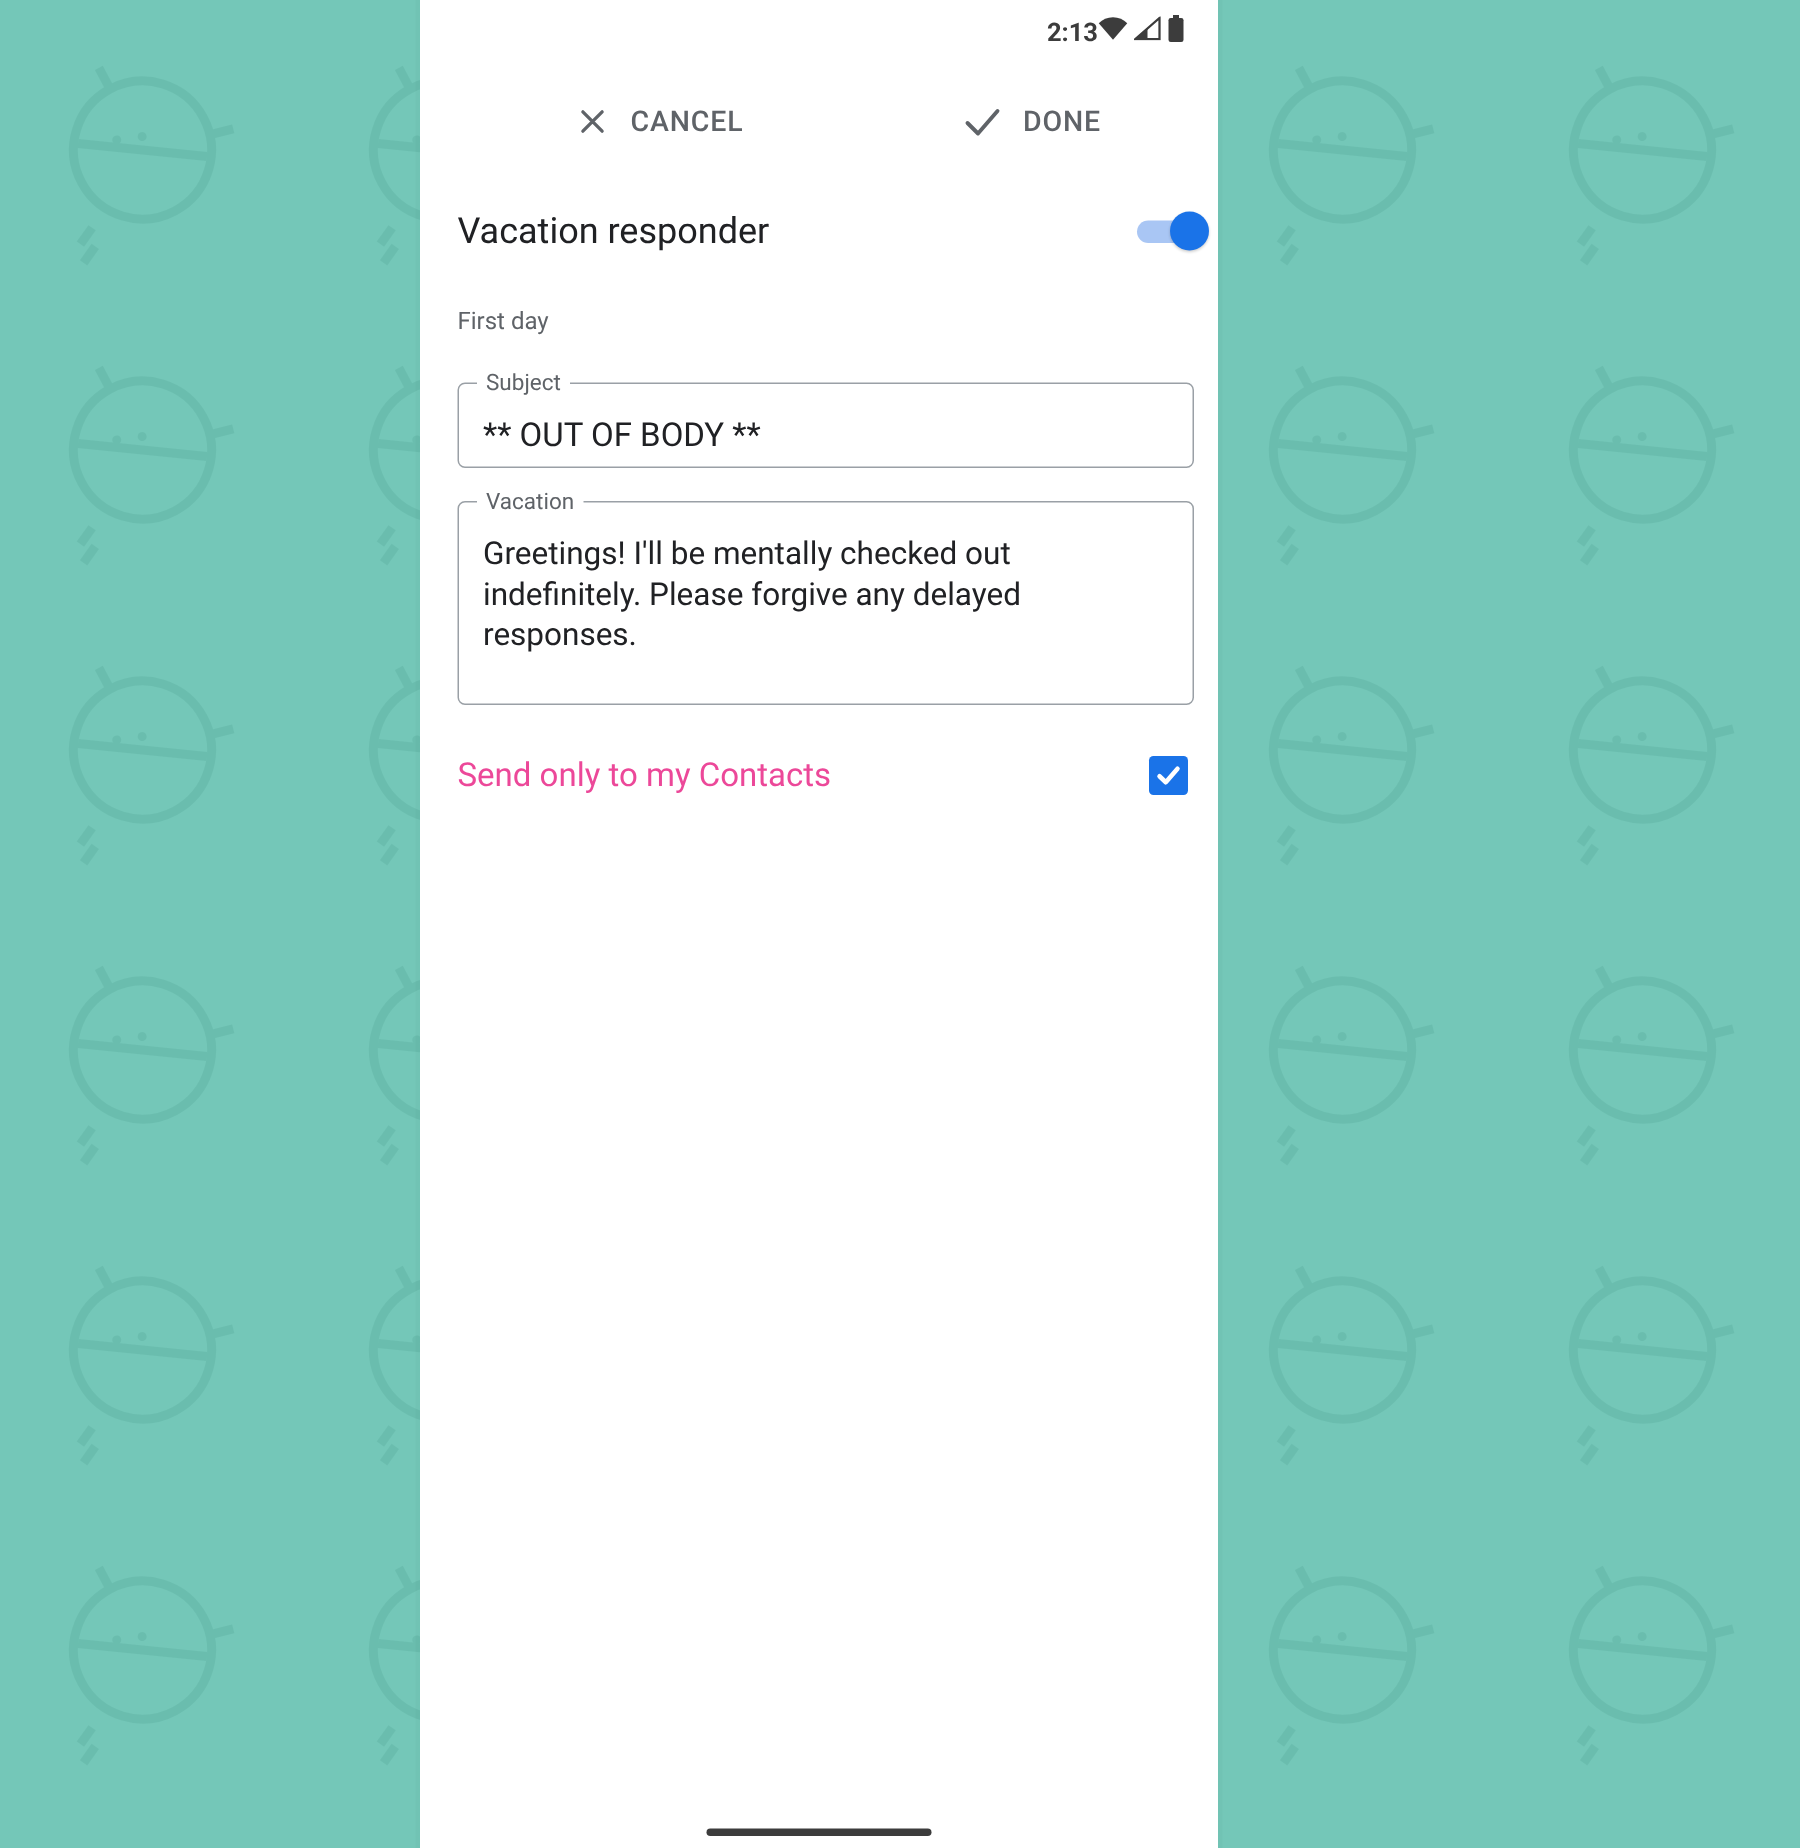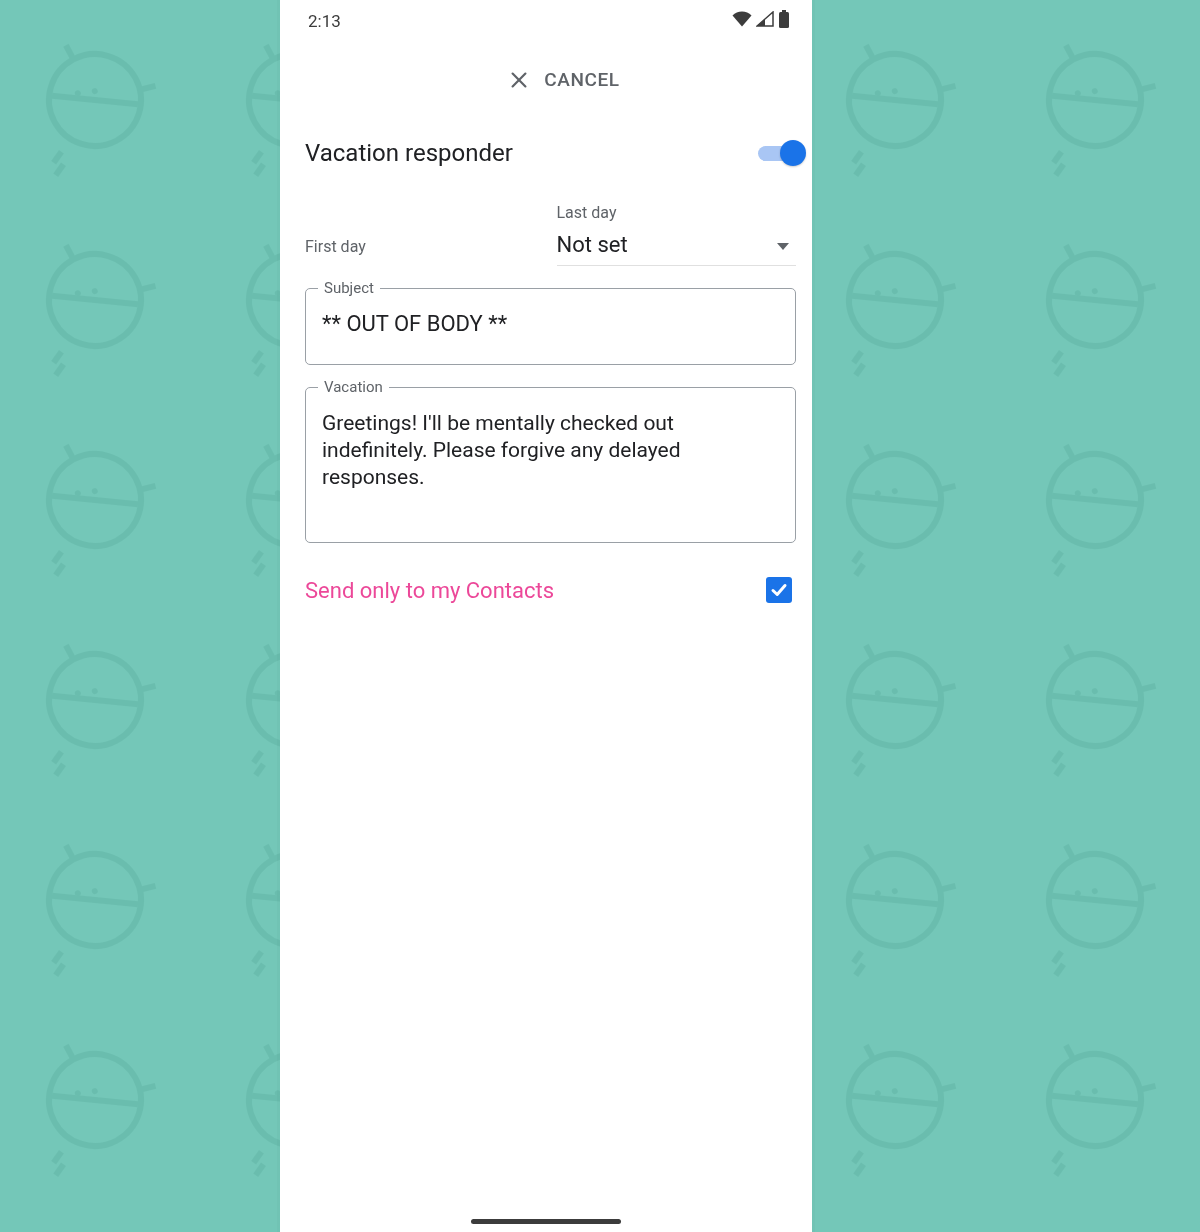--- a/index.html
+++ b/index.html
@@ -24,25 +24,25 @@
     top: 0;
     width: 532px;
     height: 1232px;
     background: #ffffff;
     box-shadow: 0 0 0 3px rgba(0,0,0,0.02);
   }
   
   .status-bar {
     display: flex;
     align-items: center;
-    justify-content: space-between;
+    justify-content: flex-end;
     padding: 10px 22px 6px 28px;
     font-size: 17px;
     color: #3c3c3c;
-    font-weight: 400;
+    font-weight: 700;
   }
   .status-icons { display: flex; align-items: center; gap: 4px; }
   
   .action-bar {
     display: flex;
     padding: 30px 0 28px 0;
     margin-left: 36px;
   }
   .action {
     flex: 1;
@@ -93,21 +93,21 @@
     font-size: 22px; color: #202124; padding: 0 6px 8px 0;
     border-bottom: 1px solid #e0e0e0; cursor: pointer;
   }
   .dropdown-caret { color: #5f6368; }
   
   .outlined {
     position: relative;
     margin: 22px 16px 0 25px;
     border: 1px solid #9aa0a6;
     border-radius: 5px;
-    padding: 22px 16px 28px 16px;
+    padding: 22px 16px 8px 16px;
   }
   .outlined .legend {
     position: absolute; top: -10px; left: 12px;
     background: #fff; padding: 0 6px;
     font-size: 15px; color: #5f6368;
   }
   .subject-input {
     width: 100%; border: none; outline: none;
     font-size: 22px; color: #202124;
     font-family: inherit;
@@ -183,44 +183,41 @@
 
   <div class="action-bar">
     <div class="action">
       <span class="action-icon">
         <svg width="22" height="22" viewBox="0 0 24 24">
             <path stroke="#5f6368" stroke-width="2.4" stroke-linecap="round" d="M5 5 L19 19 M19 5 L5 19"></path>
           </svg>
       </span>
       <span>CANCEL</span>
     </div>
+    <div class="action">
+      <span class="action-icon">
+        <svg width="26" height="22" viewBox="0 0 26 22">
+            <path fill="none" stroke="#5f6368" stroke-width="2.6" stroke-linecap="round" stroke-linejoin="round" d="M3 12 L10 19 L23 4"></path>
+          </svg>
+      </span>
+      <span>DONE</span>
+    </div>
   </div>
 
   <div class="title-row">
     <div class="page-title">Vacation responder</div>
     <div class="switch">
       <div class="switch-track"></div>
       <div class="switch-thumb"></div>
     </div>
   </div>
 
   <div class="dates">
     <div class="date-col">
       <div class="field-label">First day</div>
-    </div>
-    <div class="date-col">
-      <div class="field-label">Last day</div>
-      <div class="date-select">
-        <span>Not set</span>
-        <span class="dropdown-caret">
-          <svg width="14" height="10" viewBox="0 0 14 10">
-              <path fill="#5f6368" d="M1 1 L13 1 L7 8 Z"></path>
-            </svg>
-        </span>
-      </div>
     </div>
   </div>
 
   <div class="outlined">
     <span class="legend">Subject</span>
     <input class="subject-input" type="text" value="** OUT OF BODY **" style="">
   </div>
 
   <div class="outlined">
     <span class="legend">Vacation</span>

